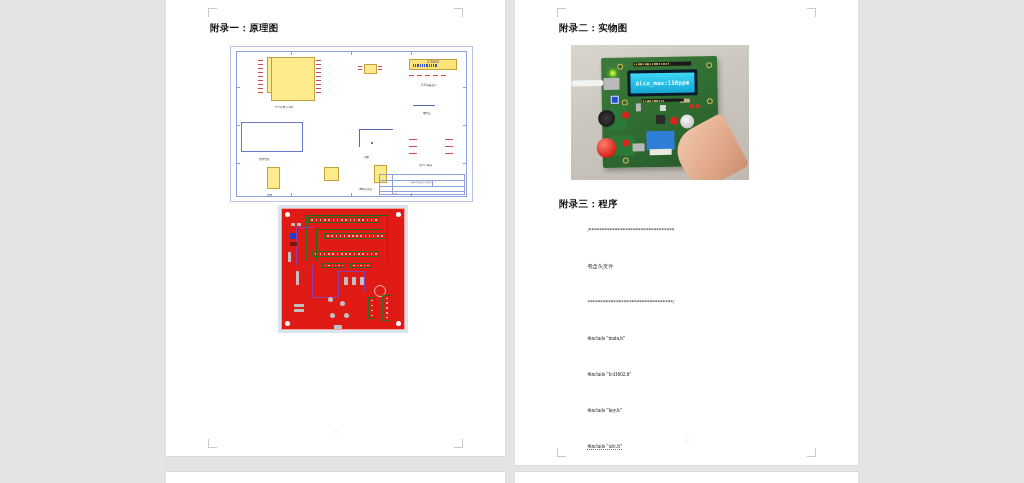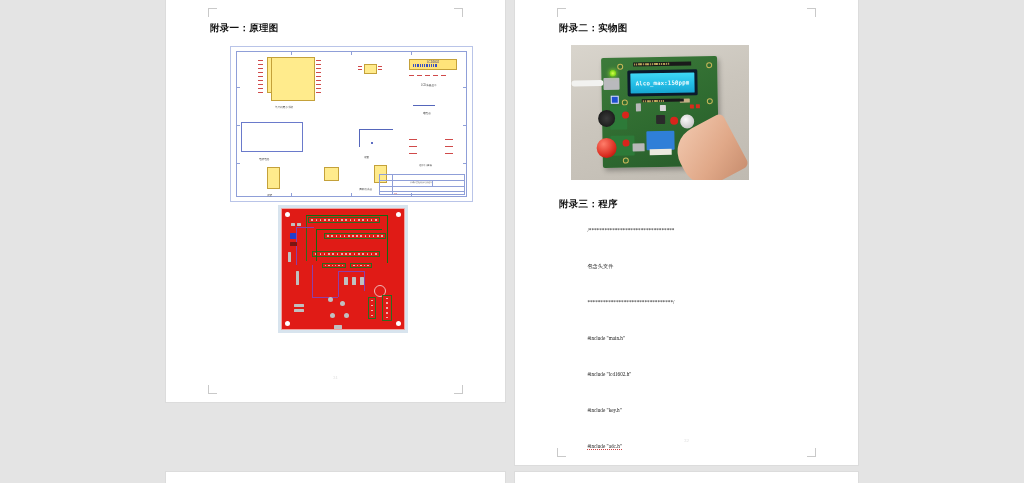--- a/index.html
+++ b/index.html
@@ -9,21 +9,21 @@
     font-family: "Liberation Sans", sans-serif;
     overflow: hidden;
   }
   .doc-viewport { position: relative; width: 1024px; height: 483px; background: #e4e4e4; }
 
   
   .page {
     position: absolute; background: #ffffff;
     box-shadow: 0 0 0 1px #dcdcdc;
   }
-  #page-left  { left: 166px; top: 0px;   width: 339px; height: 402px; }
+  #page-left  { left: 166px; top: 0px;   width: 339px; height: 456px; }
   #page-right { left: 515px; top: 0px;   width: 343px; height: 465px; }
   #page-left-next  { left: 166px; top: 472px; width: 339px; height: 60px; }
   #page-right-next { left: 515px; top: 472px; width: 343px; height: 60px; }
 
   
   .corner { position: absolute; width: 9px; height: 9px; }
   .corner::before, .corner::after { content:""; position:absolute; background:#c9c9c9; }
   .corner.tl::before { left:0; top:0; width:1px; height:9px; }
   .corner.tl::after  { left:0; top:0; width:9px; height:1px; }
   .corner.tr::before { right:0; top:0; width:1px; height:9px; }

